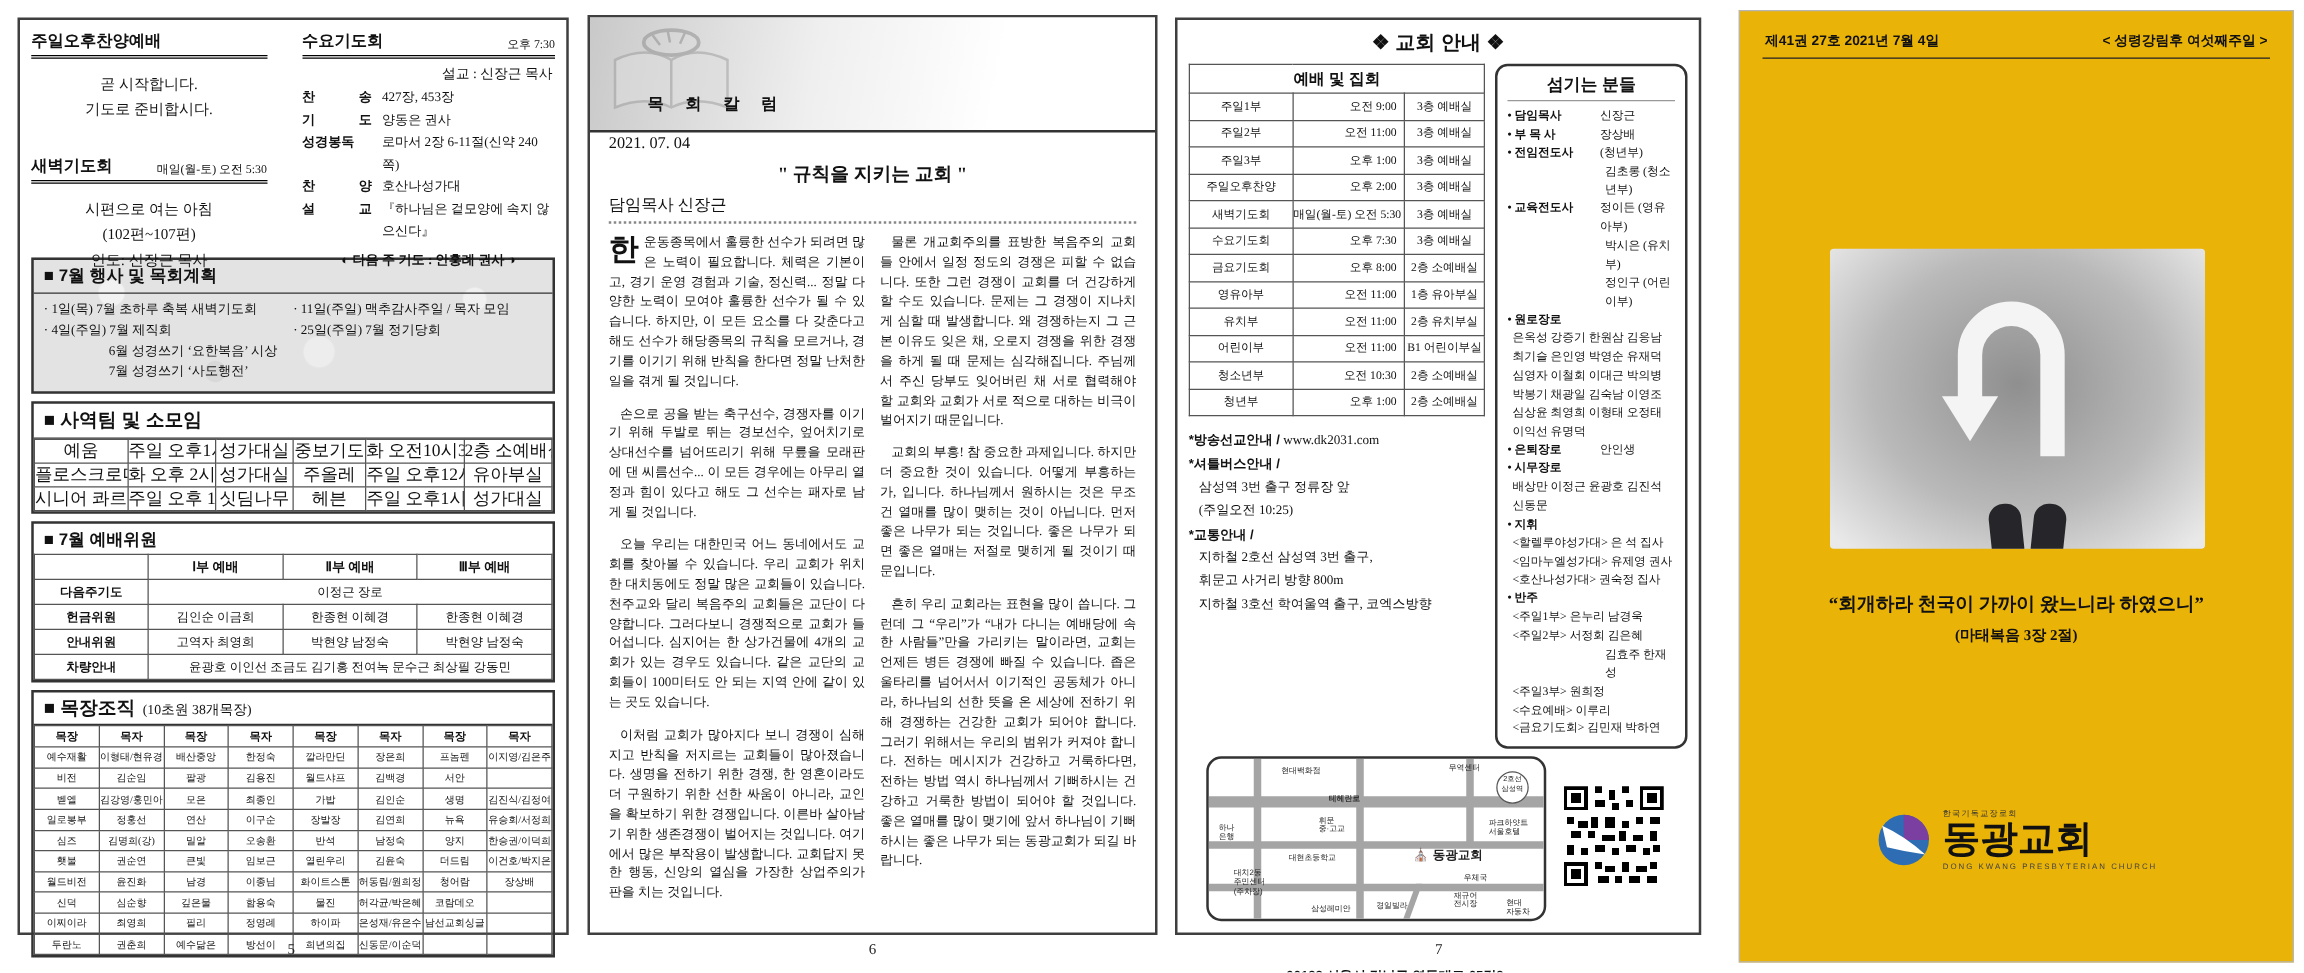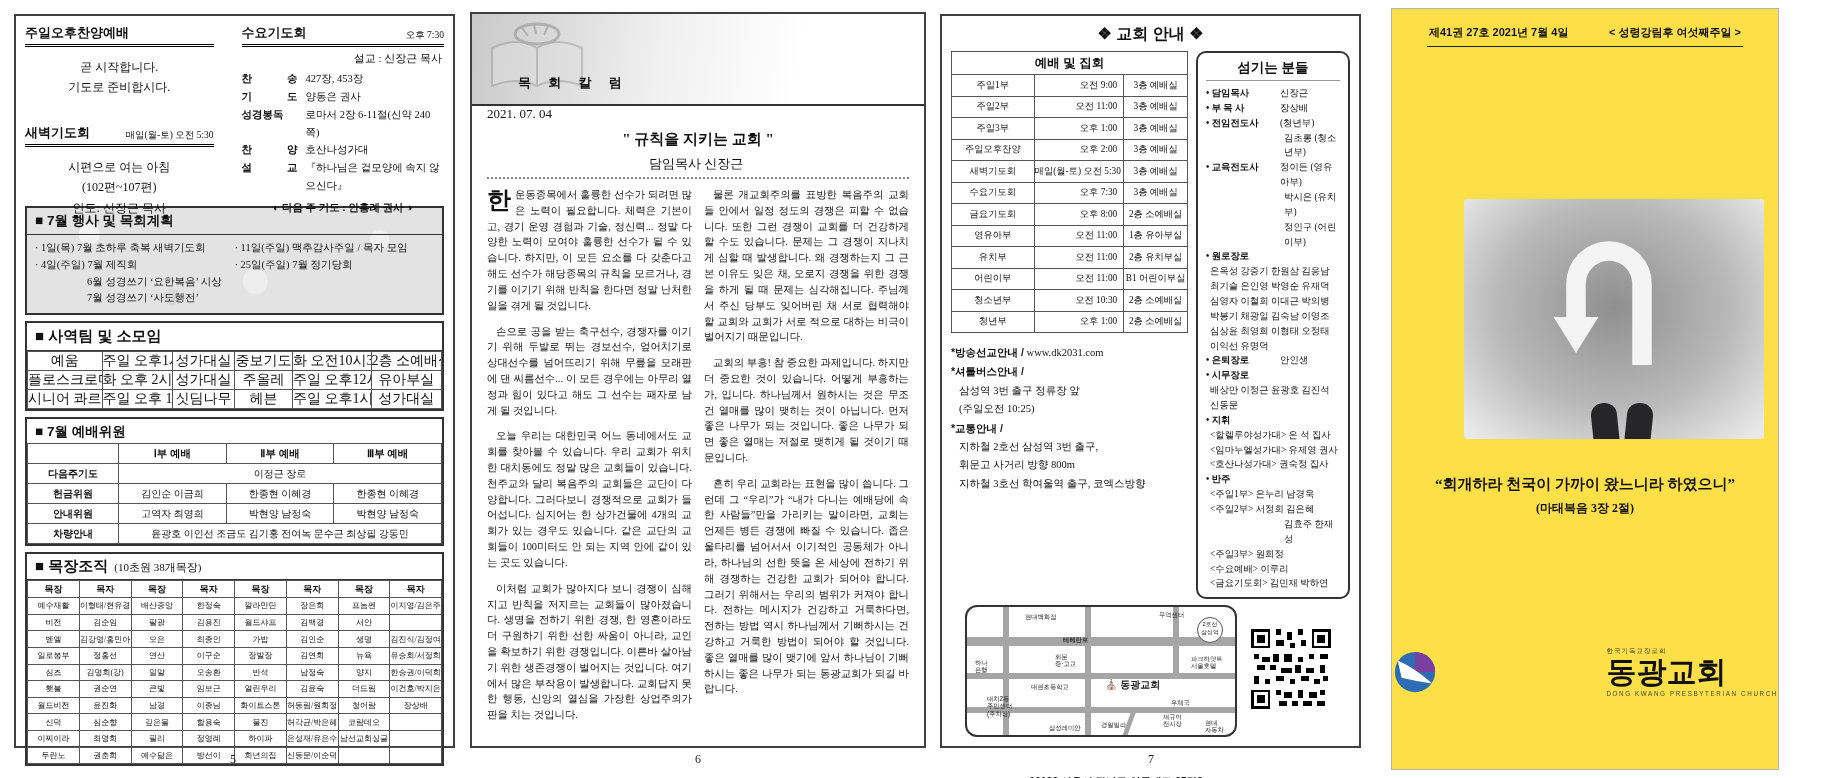--- a/index.html
+++ b/index.html
@@ -45,21 +45,21 @@
 
 
 #page2{left:470px;top:12px;width:456px;height:736px}
 .pc-header{height:92px;border-bottom:2px solid #333;background:linear-gradient(100deg,#c9c9c9,#efefef 40%,#ffffff 72%);position:relative;overflow:hidden}
 .pc-book{position:absolute;left:10px;top:4px;opacity:.5}
 .pc-title{position:absolute;left:18px;top:22px;font-size:30px;font-style:italic;font-weight:bold;color:#3c3c3c;font-family:"Liberation Serif",serif;letter-spacing:1px}
 .pc-sub{position:absolute;left:46px;top:60px;font-size:13px;font-weight:bold;letter-spacing:7px}
 .pc-body{padding:0 15px}
 .pc-date{font-size:13px;font-family:"Liberation Serif",serif}
 .pc-art-title{text-align:center;font-size:15px;font-weight:bold;margin-top:8px}
-.pc-byline{text-align:center;font-size:13px;margin:6px 4px 4px 0}
+.pc-byline{text-align:left;font-size:13px;margin:6px 4px 4px 0}
 .pc-dotline{border-bottom:2px dotted #888;margin:0 0 8px 0}
 .cols{display:flex;gap:12px}
 .col{flex:1}
 .col p{font-size:10.4px;line-height:1.52;text-align:justify;margin-bottom:10px;text-indent:9px}
 .col p.first{text-indent:0}
 .dc{float:left;font-size:24px;font-weight:bold;line-height:1;padding:1px 4px 0 0}
 
 
 #page3{left:940px;top:14px;width:421px;height:734px;padding:6px 9px}
 .p3-title{text-align:center;font-family:"Liberation Sans",sans-serif;font-weight:bold;font-size:16px;margin:2px 0 6px 0}
@@ -85,30 +85,30 @@
 .map-box{position:absolute;left:14px;top:4px;width:272px;height:132px;border:2px solid #333;border-radius:12px;background:#fff;overflow:hidden}
 .road{position:absolute;background:#a5a5a5}
 .map-label{position:absolute;font-size:6.3px;font-family:"Liberation Sans",sans-serif;color:#222;white-space:pre-line;line-height:1.15}
 .map-label.big{font-size:10px;font-weight:bold}
 .map-label.station{width:26px;height:26px;border:1px solid #555;border-radius:50%;background:#fff;text-align:center;font-size:5.8px;line-height:1.3;padding-top:3px}
 .map-label.onroad{color:#fff;background:transparent;font-weight:bold;color:#333}
 .qr{position:absolute;left:300px;top:28px;width:80px;height:80px}
 .address{width:330px;text-align:center;font-family:"Liberation Sans",sans-serif;font-weight:bold;font-size:10.5px;line-height:1.3;margin-top:2px}
 
 
-#page4{left:1391px;top:8px;width:388px;height:762px;background:#fde047;border:1px solid #b5b5b5;padding:14px 35px}
+#page4{left:1391px;top:8px;width:444px;height:762px;background:#eab308;border:1px solid #b5b5b5;padding:14px 18px}
 .p4-head{display:flex;justify-content:space-between;font-family:"Liberation Sans",sans-serif;font-size:11px;font-weight:bold;padding:2px 2px 6px 2px;border-bottom:1.5px solid #222}
 .p4-photo{position:absolute;left:72px;top:190px;width:300px;height:240px;background:radial-gradient(ellipse at 50% 45%,#8f8f8f 0%,#b9b9b9 55%,#e9e9e9 95%);border-radius:3px;overflow:hidden}
 .p4-photo svg{position:absolute;left:70px;top:22px}
 .shoe{position:absolute;bottom:-8px;width:26px;height:44px;background:#26262a;border-radius:12px 12px 8px 8px}
 .shoe.l{left:128px;transform:rotate(-6deg)}
 .shoe.r{left:162px;transform:rotate(6deg)}
 .p4-verse{position:absolute;left:0;top:462px;width:100%;text-align:center;font-weight:bold;font-size:15px;line-height:1.8}
 .p4-verse .ref{font-size:12px;font-weight:bold}
-.p4-logo{position:absolute;left:0;top:638px;width:100%;display:flex;justify-content:space-between;align-items:center;gap:8px}
+.p4-logo{position:absolute;left:0;top:638px;width:100%;display:flex;justify-content:center;align-items:center;gap:8px}
 .logo-col{text-align:left}
 .logo-denom{font-size:6.5px;letter-spacing:1px;color:#333;font-family:"Liberation Sans",sans-serif}
 .logo-name{font-size:30px;font-weight:bold;font-family:"Liberation Serif",serif;line-height:1.05}
 .logo-eng{font-size:6.3px;letter-spacing:1.6px;color:#444;font-family:"Liberation Sans",sans-serif;margin-top:2px}
 </style>
 </head>
 <body>
 
 <div class="canvas">
 
@@ -629,21 +629,21 @@
       <span class="map-label" style="left: 58px; top: 6px;">현대백화점</span>
           <span class="map-label" style="left: 192px; top: 4px;">무역센터</span>
           <span class="map-label onroad" style="left: 96px; top: 29px;">테헤란로</span>
           <span class="map-label" style="left: 8px; top: 52px;">하나
 은행</span>
           <span class="map-label" style="left: 88px; top: 46px;">휘문
 중·고교</span>
           <span class="map-label" style="left: 224px; top: 48px;">파크하얏트
 서울호텔</span>
           <span class="map-label" style="left: 64px; top: 76px;">대현초등학교</span>
-          <span class="map-label big" style="left: 138px; top: 72px;">⛪ 동광교회</span>
+          <span class="map-label big" style="left: 164px; top: 72px;">⛪ 동광교회</span>
           <span class="map-label" style="left: 20px; top: 88px;">대치2동
 주민센터
 (주차장)</span>
           <span class="map-label" style="left: 204px; top: 92px;">우체국</span>
           <span class="map-label" style="left: 196px; top: 106px;">재규어
 전시장</span>
           <span class="map-label" style="left: 82px; top: 117px;">삼성레미안</span>
           <span class="map-label" style="left: 134px; top: 114px;">경일빌라</span>
           <span class="map-label" style="left: 238px; top: 112px;">현대
 자동차</span>

